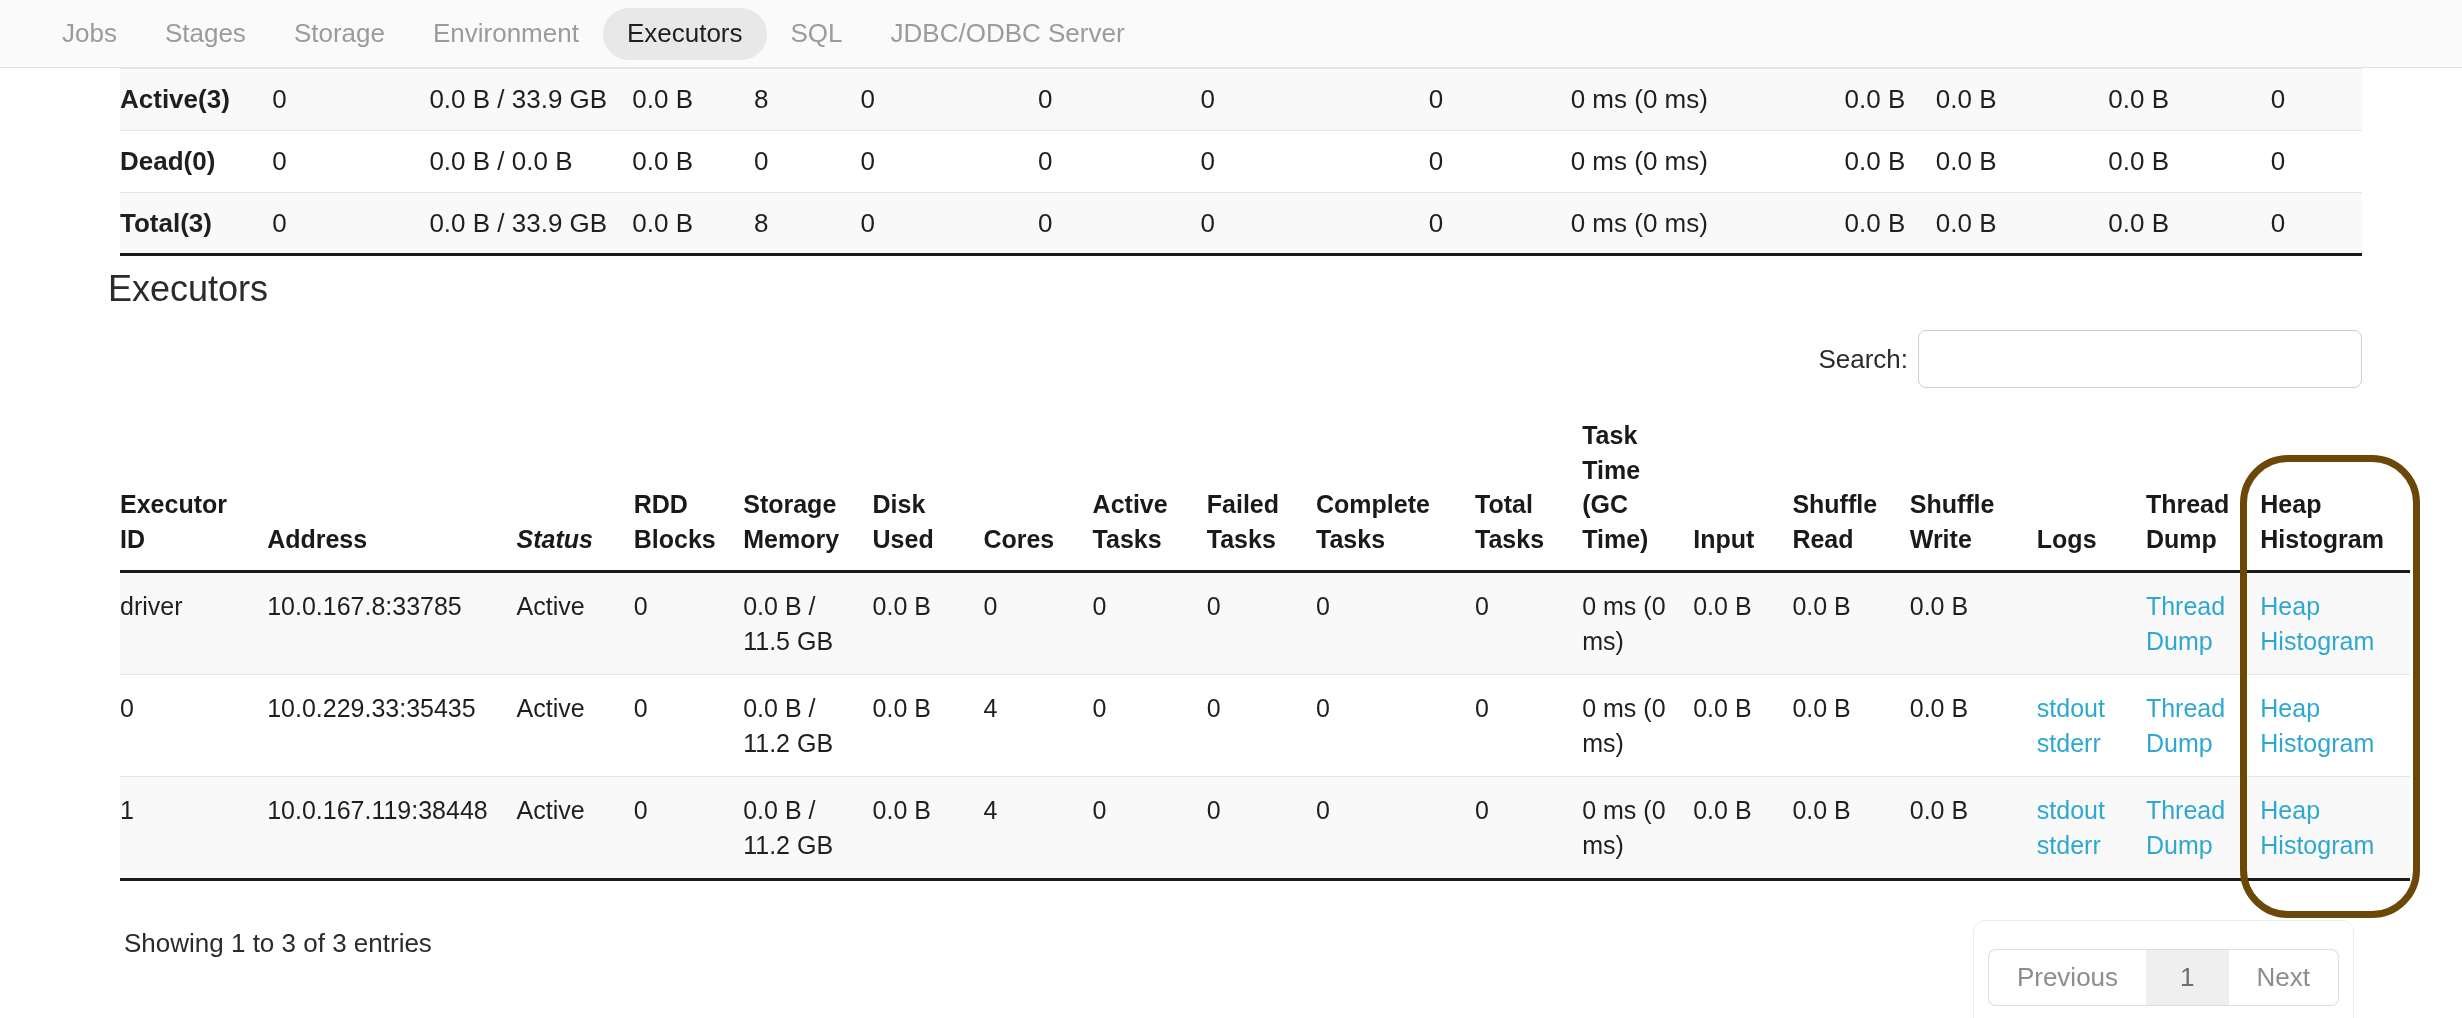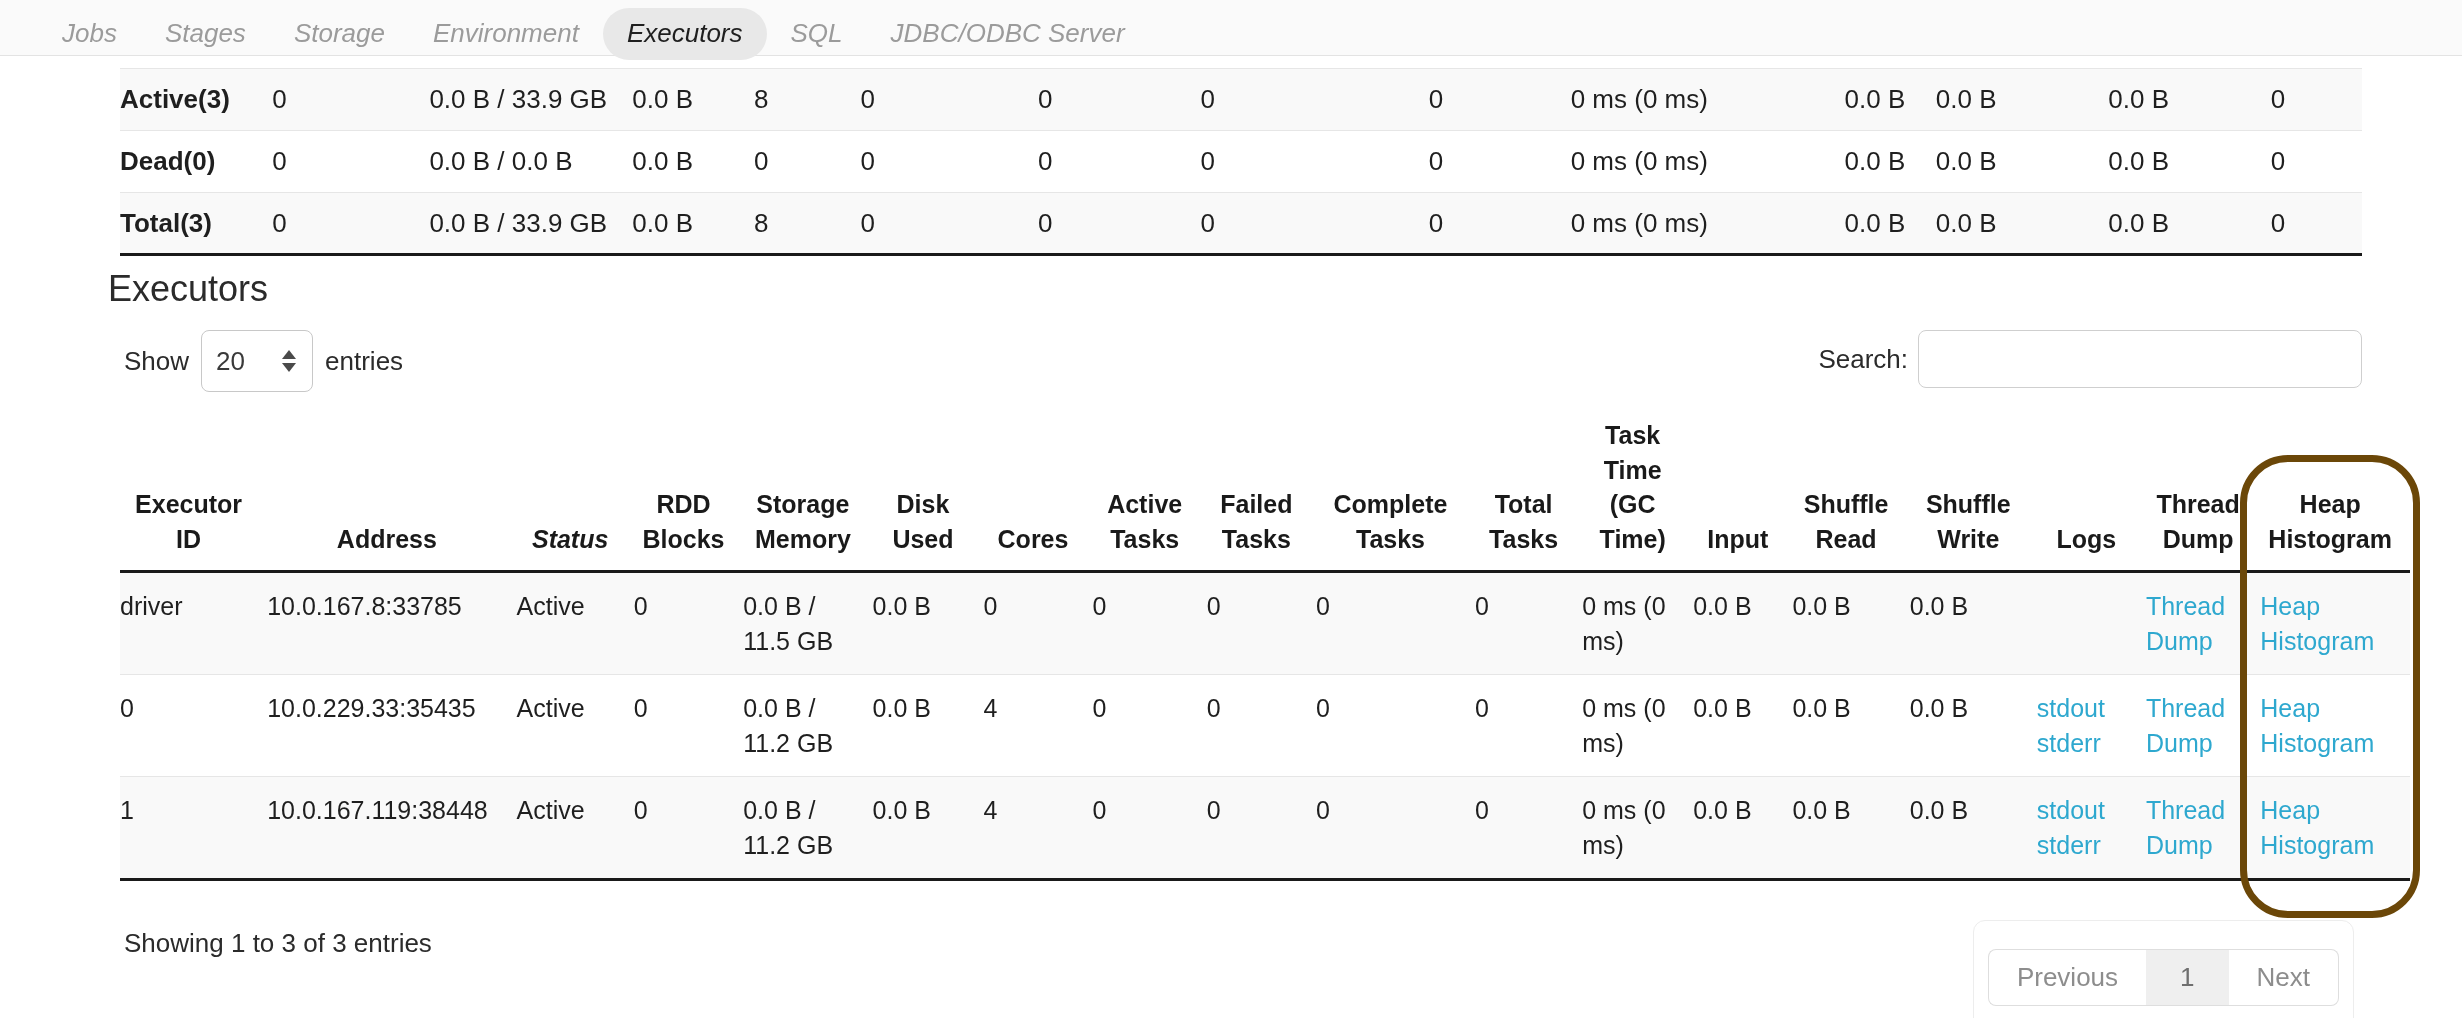--- a/index.html
+++ b/index.html
@@ -13,24 +13,23 @@
   #page {
     position: relative;
     width: 2462px; height: 1018px;
     background: #ffffff;
   }
 
   
   .navbar {
     position: absolute;
     left: 0; top: 0;
-    width: 2462px; height: 56px;
+    width: 2462px; height: 68px;
     background: #fafafa;
     border-bottom: 1px solid #e3e3e3;
-    font-style: italic;
   }
   .nav-tabs {
     position: absolute;
     left: 38px; top: 8px;
     display: flex;
     align-items: center;
     gap: 0px;
     height: 52px;
   }
   .nav-tab {
@@ -166,21 +165,21 @@
     left: 120px; top: 418px;
     width: 2290px;
   }
   table.exec {
     width: 100%;
     border-collapse: collapse;
     font-size: 25px;
   }
   table.exec thead th {
     vertical-align: bottom;
-    text-align: center;
+    text-align: left;
     font-weight: bold;
     color: #1a1a1a;
     padding: 0 10px 14px 0;
     line-height: 1.38;
     border-bottom: 3px solid #1a1a1a;
     white-space: normal;
   }
   table.exec tbody td {
     vertical-align: top;
     text-align: left;
@@ -336,31 +335,20 @@
           <td class="c13">0.0 B</td>
           <td class="c14">0</td>
         </tr>
       </tbody>
     </table>
   </div>
 
   <div class="section-title">Executors</div>
 
   <div class="controls">
-    <div class="show-entries">
-      <span>Show</span>
-      <div class="select-box">
-        <span>20</span>
-        <span class="spin">
-          <i class="up"></i>
-            <i class="down"></i>
-        </span>
-      </div>
-      <span>entries</span>
-    </div>
 
     <div class="search-group">
       <span>Search:</span>
       <input class="search-input" type="text" placeholder="" style="">
     </div>
   </div>
 
   <div class="table-wrap">
     <table class="exec">
       <thead>

